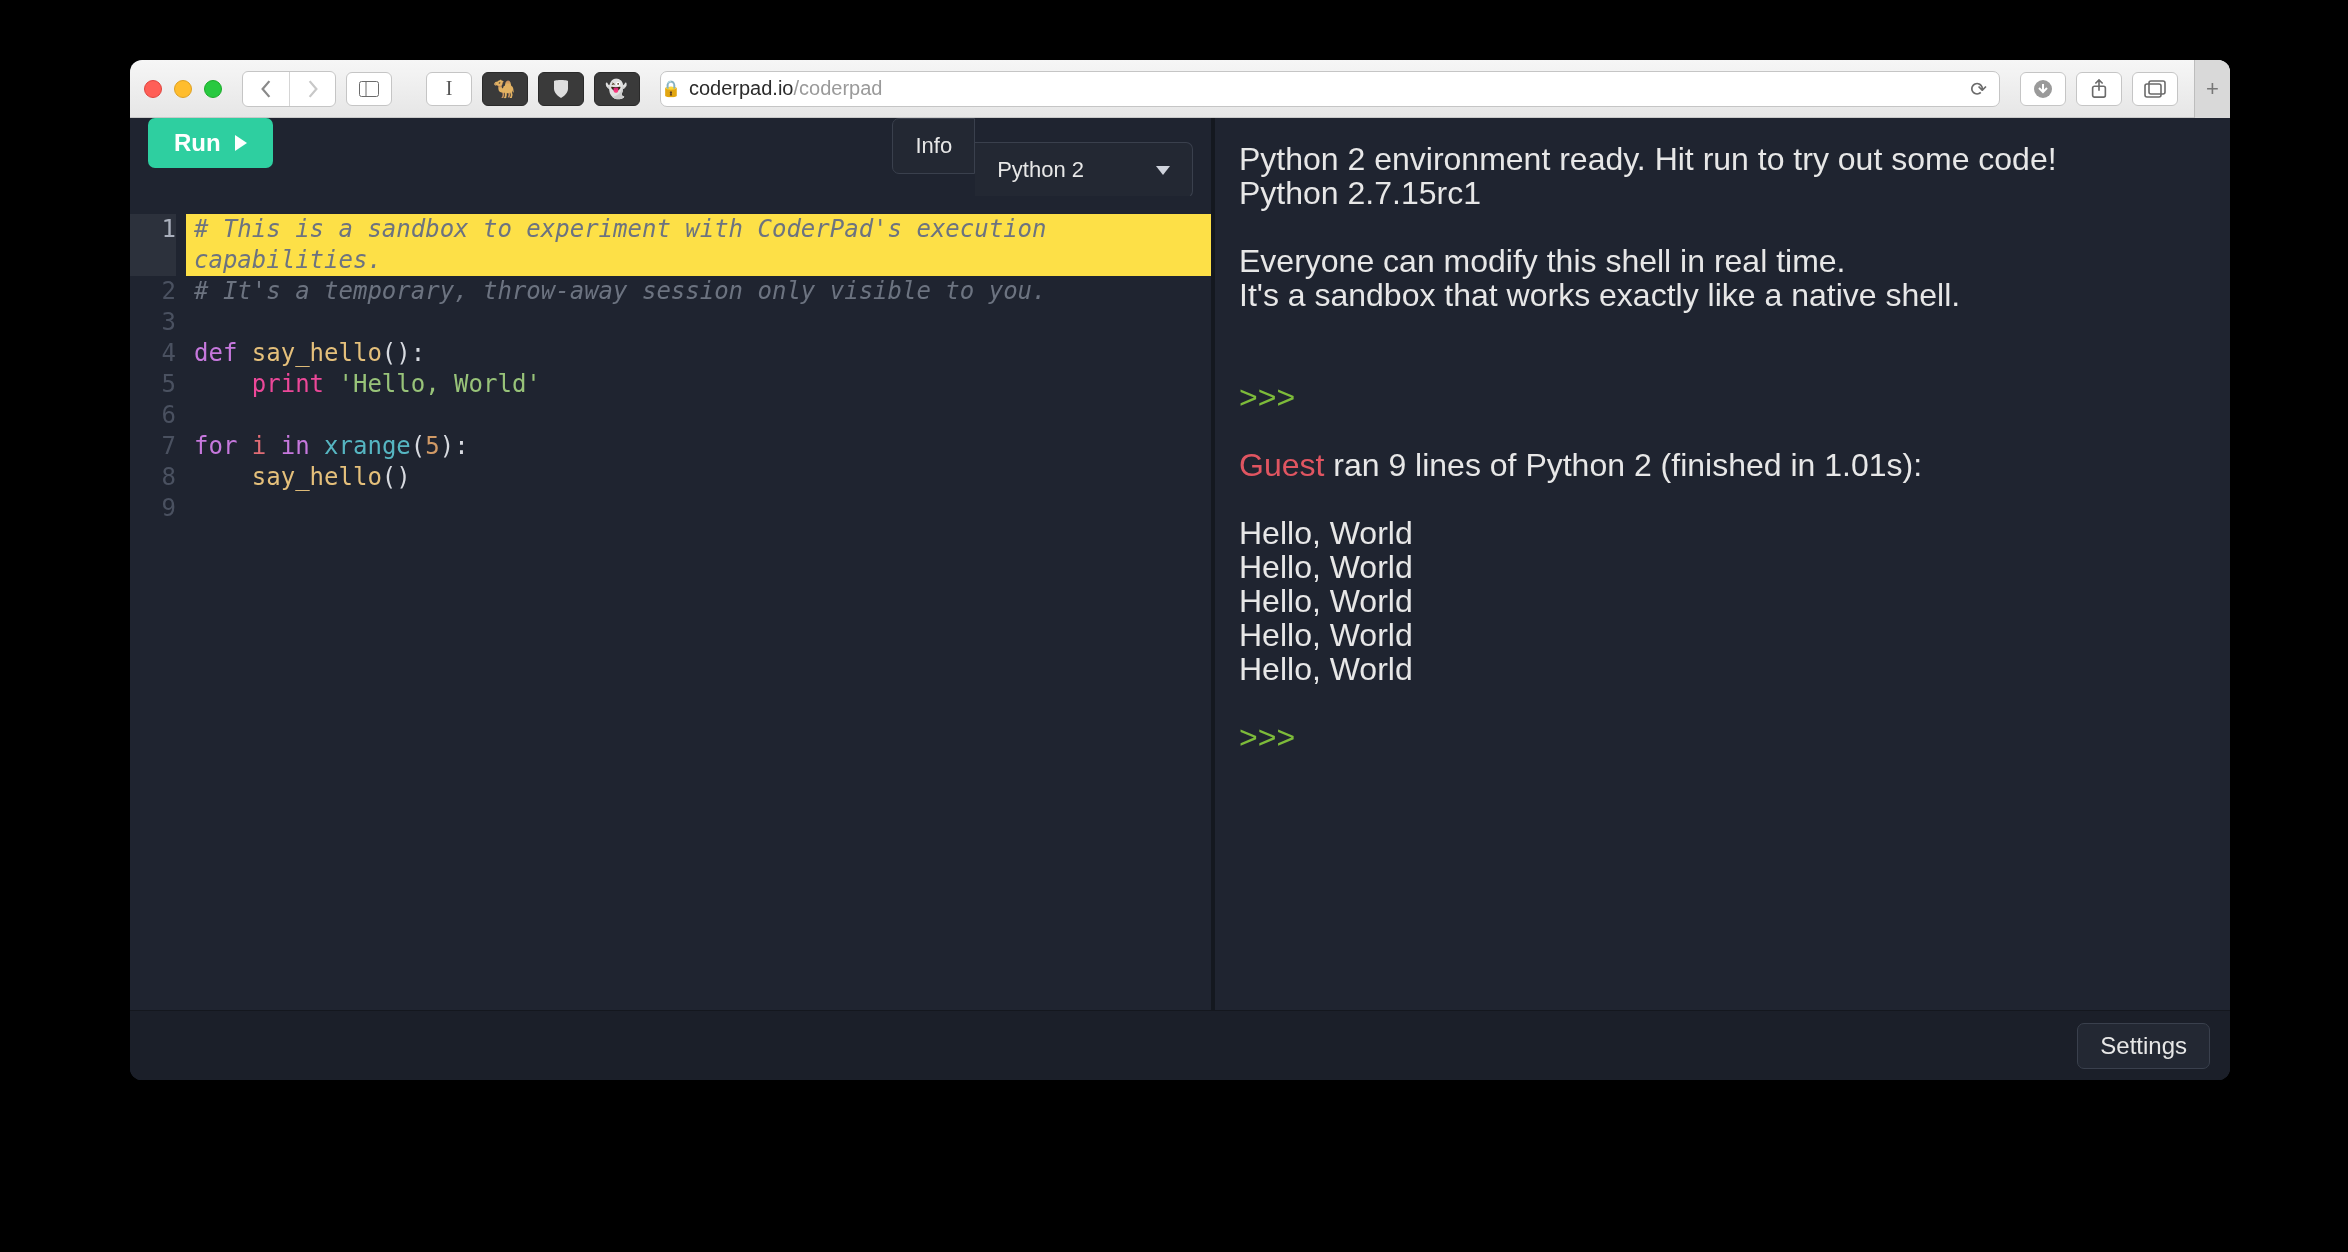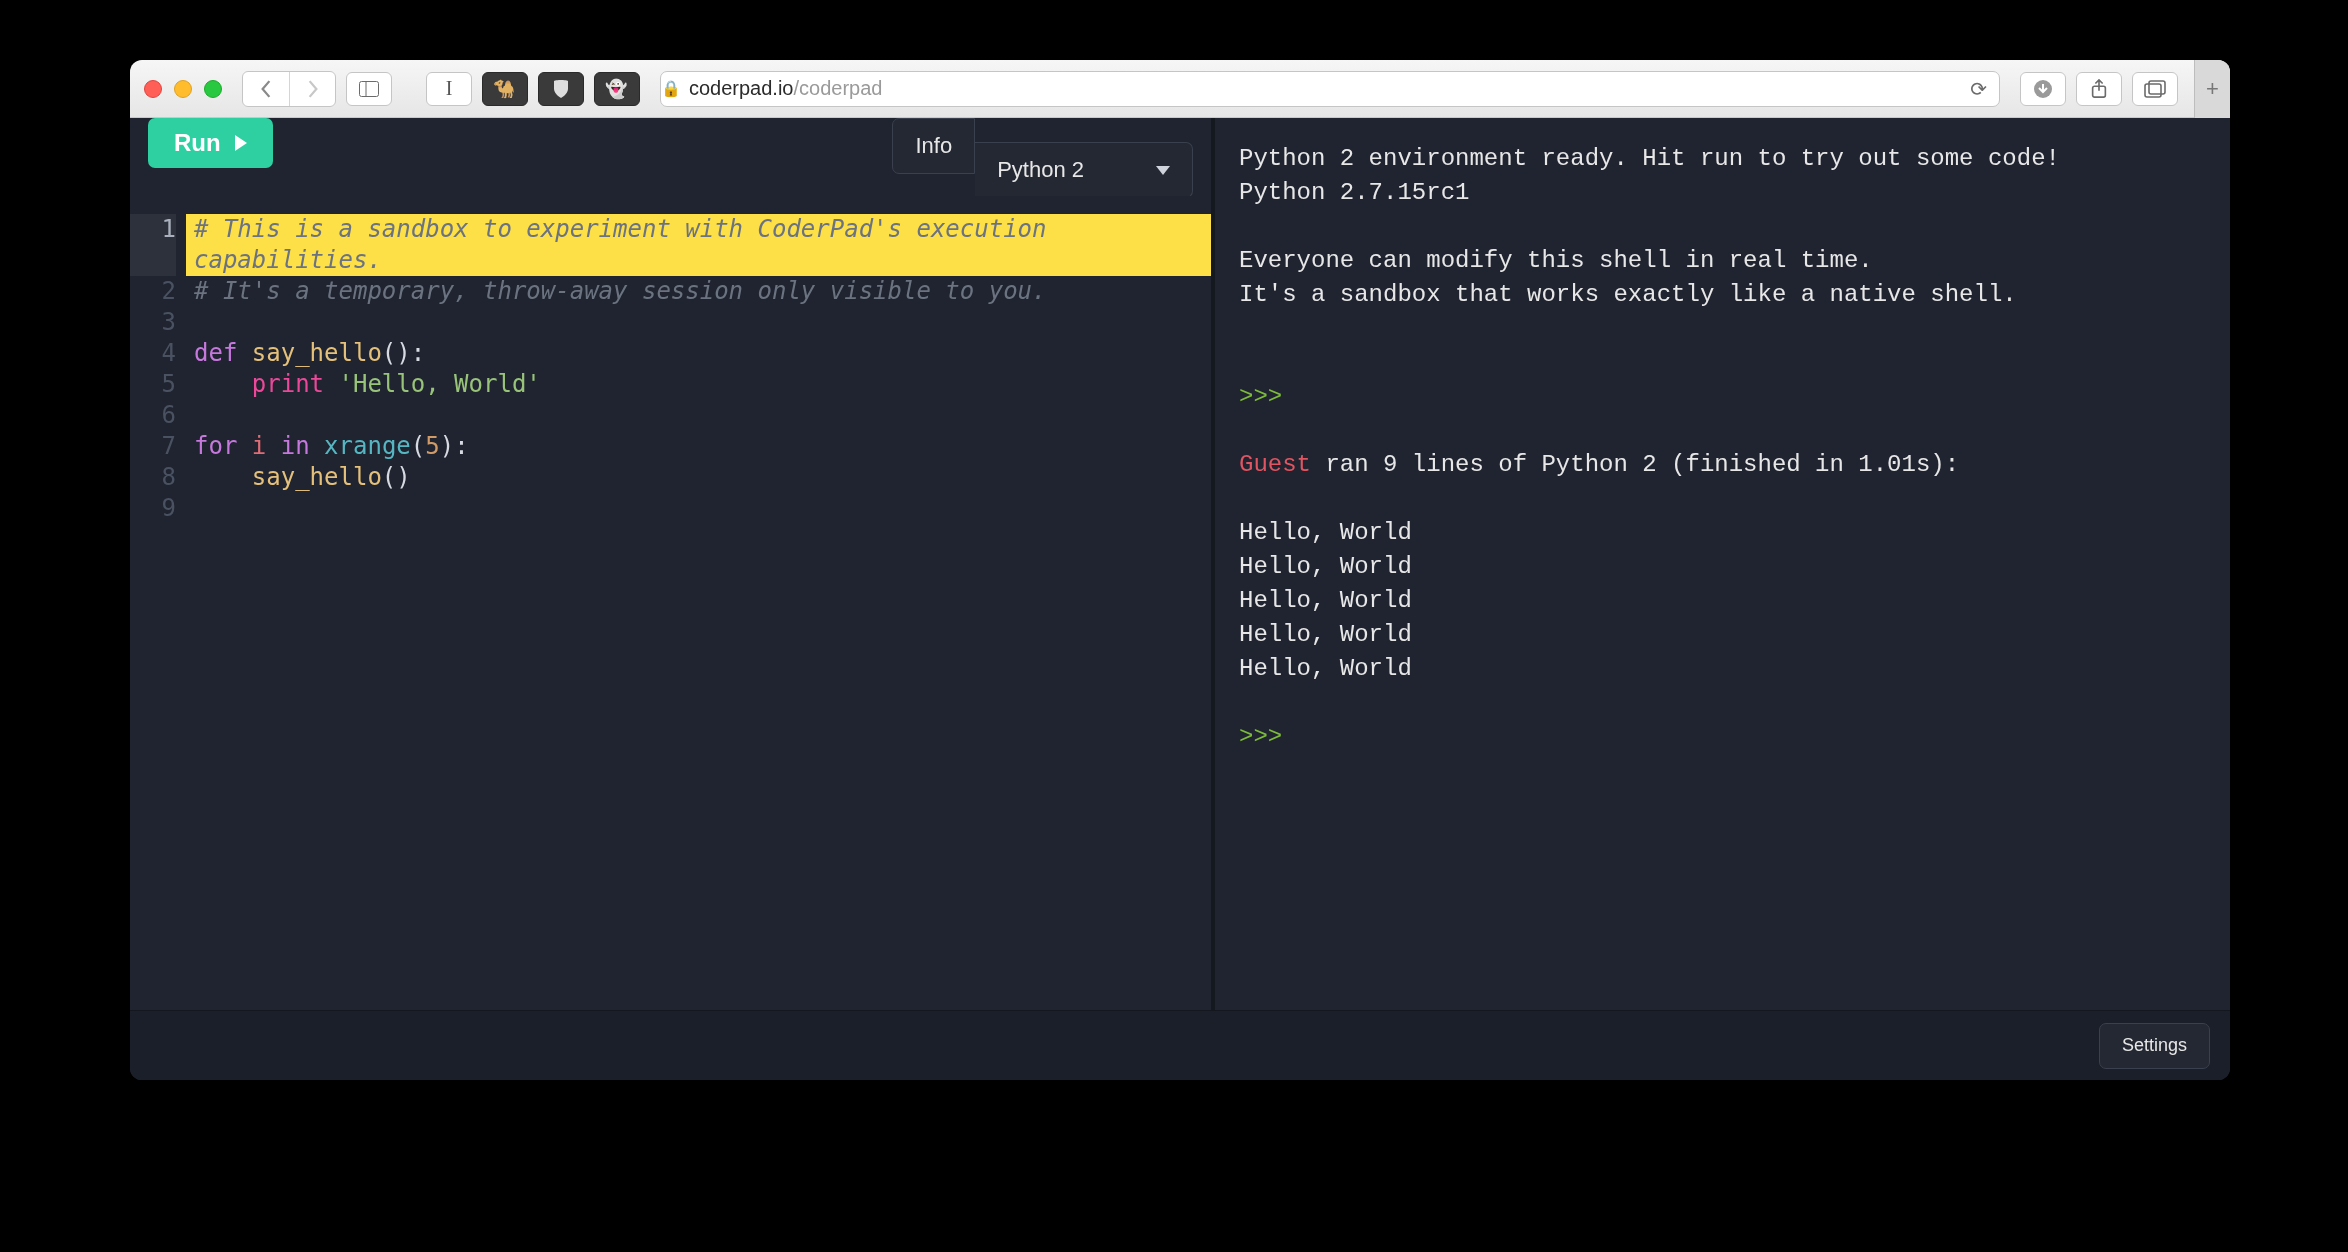--- a/index.html
+++ b/index.html
@@ -97,31 +97,31 @@
   .tok-kw{color:#c678dd;}
   .tok-def{color:#c678dd;}
   .tok-fn{color:#e5c07b;}
   .tok-str{color:#98c379;}
   .tok-builtin{color:#56b6c2;}
   .tok-num{color:#d19a66;}
   .tok-print{color:#ec4899;}
   .tok-var{color:#e06c75;}
   
   .console {
-    flex:1; padding:24px 24px 0 24px; font-family:Liberation Mono, monospace; font-size:24px; line-height:34px;
+    flex:1; padding:24px 24px 0 24px; font-family:Liberation Sans, sans-serif; font-size:32px; line-height:34px;
     color:#e7e7e7; white-space:pre-wrap; overflow:auto;
   }
   .c-green{color:#7dbb3a;}
   .c-red{color:#e05561;}
   
   .footer {
     height:70px; background:#1b1f29; display:flex; align-items:center; justify-content:flex-end; padding:0 20px;
     border-top:1px solid #14171e;
   }
-  .footer .btn-plain{height:46px; font-size:18px;align-items:center;}
+  .footer .btn-plain{height:46px; font-size:24px;align-items:center;}
   svg { display:block; }
 </style>
 </head>
 <body>
 
 <div class="window">
 
   <div class="chrome">
     <div class="traffic">
       <div class="dot red"></div>

